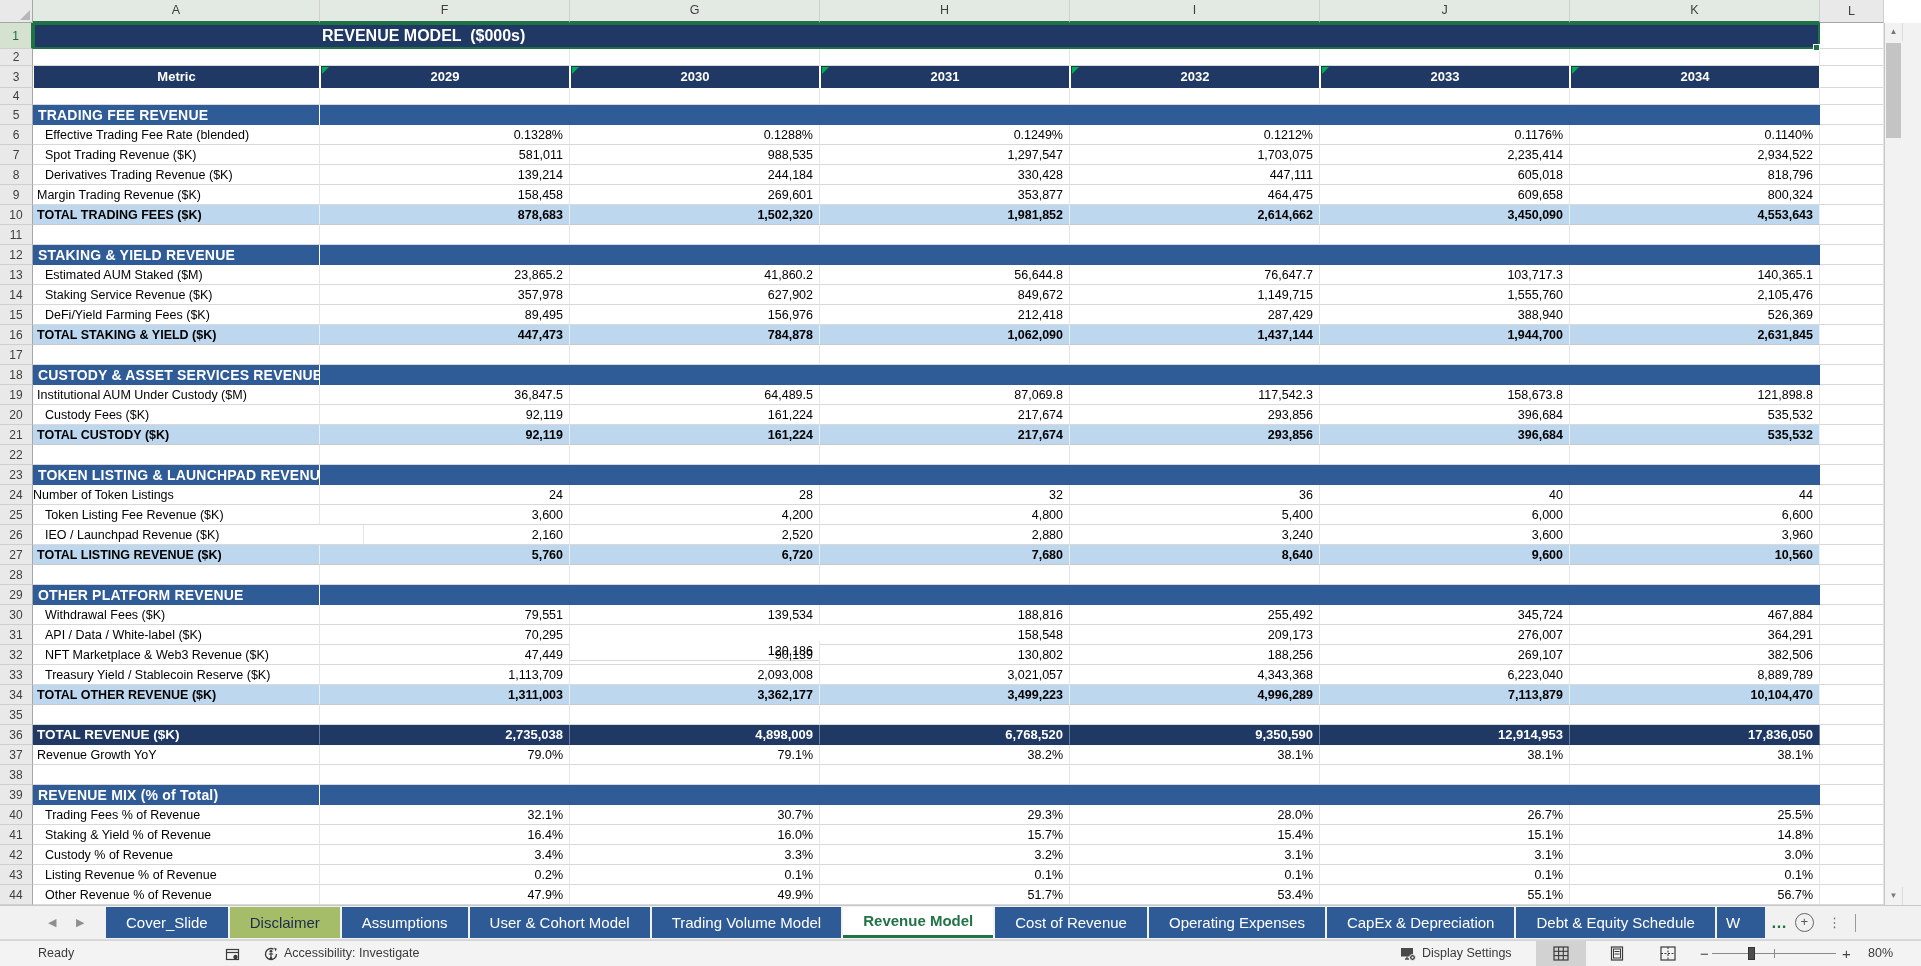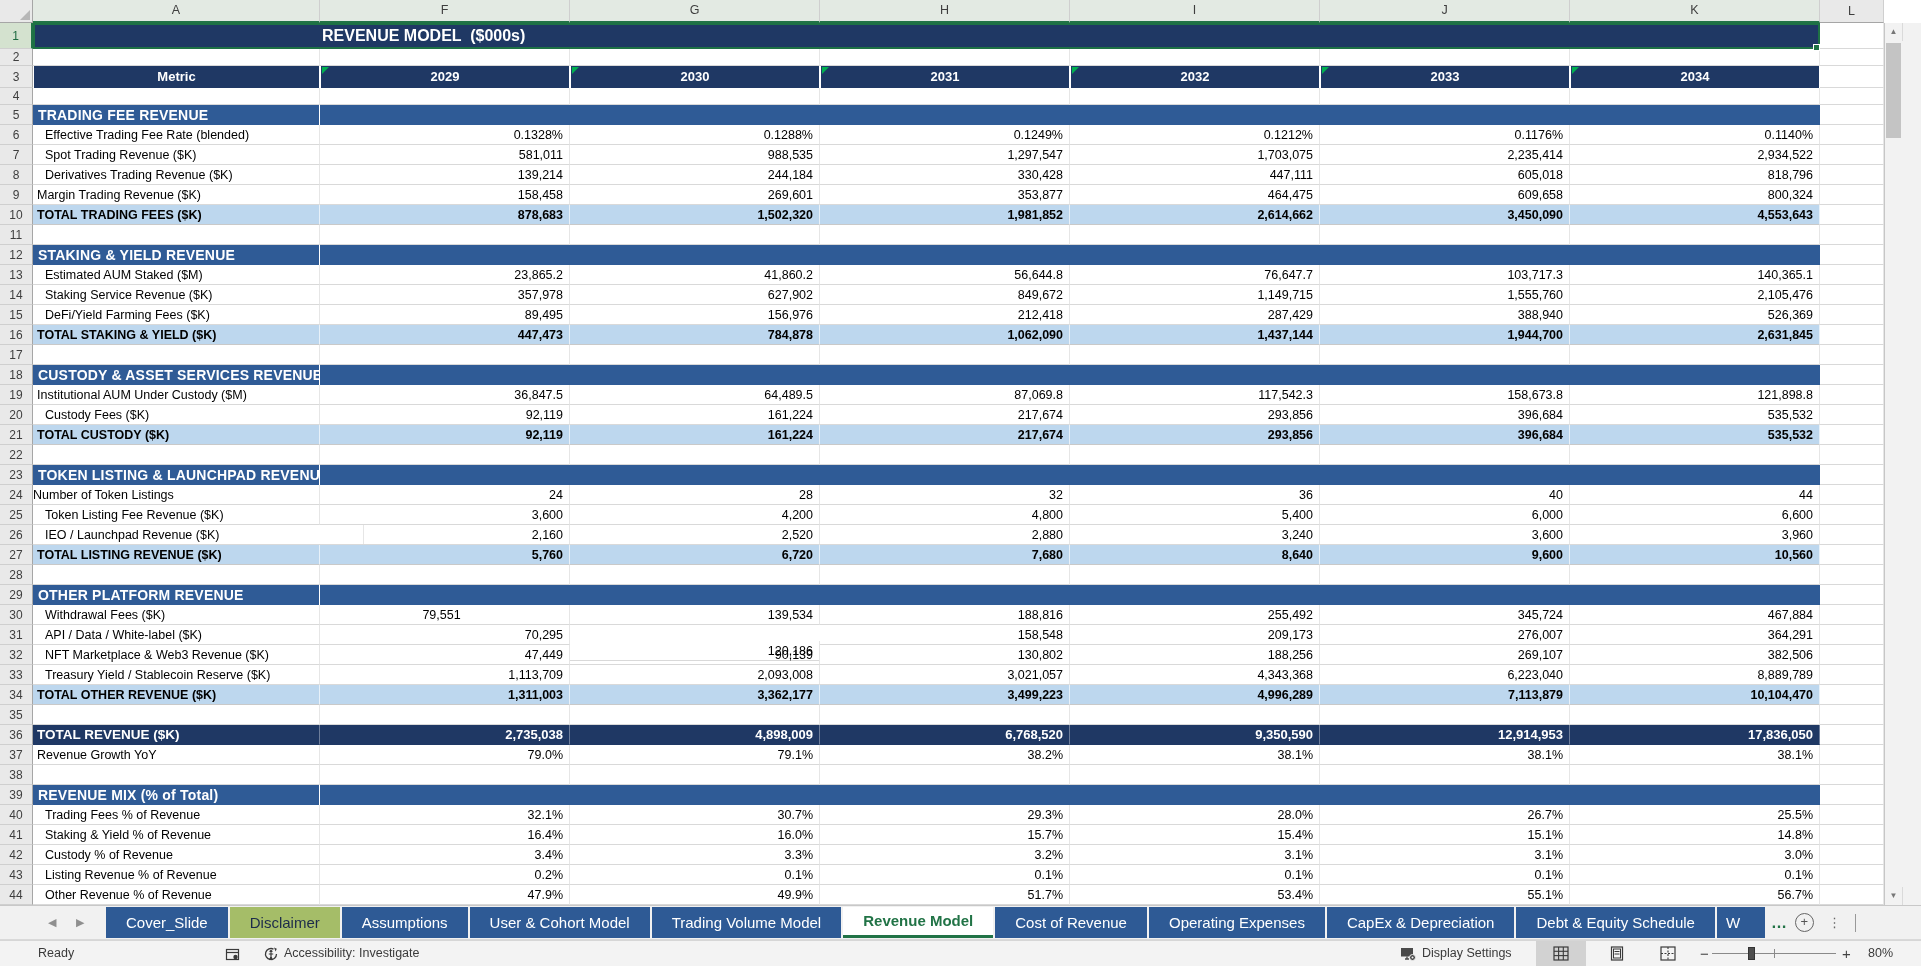--- a/index.html
+++ b/index.html
@@ -338,21 +338,21 @@
       <div class="cell blankcell" style="left: 570px; top: 565px; width: 250px; height: 20px; line-height: 20px;"></div>
       <div class="cell blankcell" style="left: 820px; top: 565px; width: 250px; height: 20px; line-height: 20px;"></div>
       <div class="cell blankcell" style="left: 1070px; top: 565px; width: 250px; height: 20px; line-height: 20px;"></div>
       <div class="cell blankcell" style="left: 1320px; top: 565px; width: 250px; height: 20px; line-height: 20px;"></div>
       <div class="cell blankcell" style="left: 1570px; top: 565px; width: 250px; height: 20px; line-height: 20px;"></div>
       <div class="cell lcell" style="left: 1820px; top: 565px; width: 64px; height: 20px; line-height: 20px;"></div>
       <div class="cell sec-label" style="left: 33px; top: 585px; width: 287px; height: 20px; line-height: 20px;">OTHER PLATFORM REVENUE</div>
       <div class="cell sec-band" style="left: 320px; top: 585px; width: 1500px; height: 20px; line-height: 20px;"></div>
       <div class="cell lcell" style="left: 1820px; top: 585px; width: 64px; height: 20px; line-height: 20px;"></div>
       <div class="cell lab" style="left: 33px; top: 605px; width: 287px; height: 20px; line-height: 20px; padding-left: 12px;">Withdrawal Fees ($K)</div>
-      <div class="cell val" style="left: 320px; top: 605px; width: 250px; height: 20px; line-height: 20px; text-align: center;">79,551</div>
+      <div class="cell val" style="left: 320px; top: 605px; width: 250px; height: 20px; line-height: 20px;">79,551</div>
       <div class="cell val" style="left: 570px; top: 605px; width: 250px; height: 20px; line-height: 20px;">139,534</div>
       <div class="cell val" style="left: 820px; top: 605px; width: 250px; height: 20px; line-height: 20px;">188,816</div>
       <div class="cell val" style="left: 1070px; top: 605px; width: 250px; height: 20px; line-height: 20px;">255,492</div>
       <div class="cell val" style="left: 1320px; top: 605px; width: 250px; height: 20px; line-height: 20px;">345,724</div>
       <div class="cell val" style="left: 1570px; top: 605px; width: 250px; height: 20px; line-height: 20px;">467,884</div>
       <div class="cell lcell" style="left: 1820px; top: 605px; width: 64px; height: 20px; line-height: 20px;"></div>
       <div class="cell lab" style="left: 33px; top: 625px; width: 287px; height: 20px; line-height: 20px; padding-left: 12px;">API / Data / White-label ($K)</div>
       <div class="cell val" style="left: 320px; top: 625px; width: 250px; height: 20px; line-height: 20px;">70,295</div>
       <div class="cell val" style="left: 570px; top: 641px; width: 250px; height: 20px; line-height: 20px;">120,186</div>
       <div class="cell val" style="left: 820px; top: 625px; width: 250px; height: 20px; line-height: 20px;">158,548</div>

